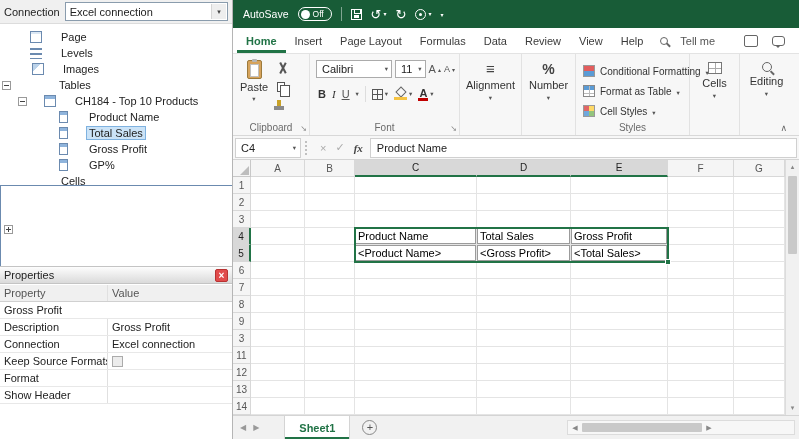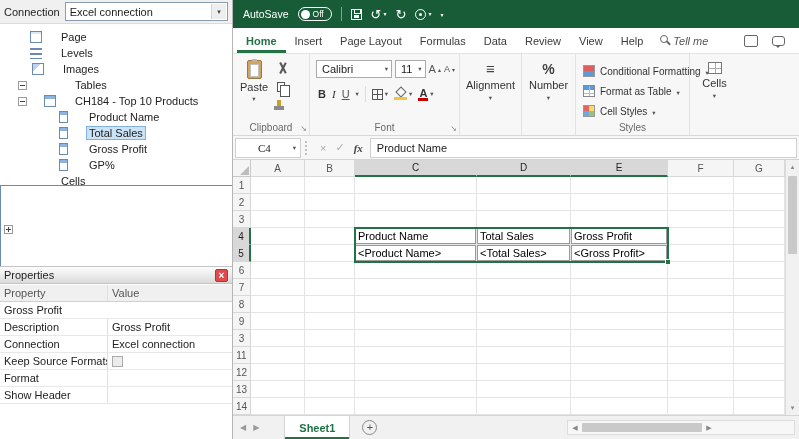--- a/index.html
+++ b/index.html
@@ -53,21 +53,21 @@
   .i-save { width:11px; height:11px; border:1px solid #fff; position:relative; }
   .i-save::before { content:""; position:absolute; left:2px; top:0; width:5px; height:3px; border:1px solid #fff; border-top:none; }
   .i-save::after { content:""; position:absolute; left:2px; bottom:1px; width:5px; height:3px; background:#fff; }
   .i-seal { width:11px; height:11px; border:1px solid #fff; border-radius:50%; position:relative; }
   .i-seal::after { content:""; position:absolute; left:3px; top:3px; width:3px; height:3px; background:#fff; border-radius:50%; }
 
   .tabsrow { position:absolute; top:28px; left:0; right:0; height:26px; background:#fff; display:flex; align-items:center; padding-left:4px; border-bottom:1px solid #e3e3e3; }
   #tabstrip { display:flex; height:100%; }
   .rtab { padding:0 9px; height:100%; display:flex; align-items:center; color:#3b3b3b; white-space:nowrap; }
   .rtab.active { color:#217346; font-weight:bold; box-shadow: inset 0 -3px 0 #217346; }
-  .tellme { display:flex; gap:5px; color:#555; margin-left:8px; white-space:nowrap;font-style:italic; }
+  .tellme { display:flex; align-items:center; gap:12px; color:#555; margin-left:8px; white-space:nowrap; }
   .i-search { width:8px; height:8px; border:1.5px solid #666; border-radius:50%; position:relative; }
   .i-search::after { content:""; position:absolute; width:5px; height:1.5px; background:#666; transform:rotate(45deg); right:-4px; bottom:-2px; }
   .tab-right { margin-left:auto; display:flex; gap:14px; padding-right:14px; align-items:center; }
   .i-share { width:14px; height:12px; border:1px solid #666; border-radius:2px; }
   .i-bubble { width:13px; height:10px; border:1px solid #666; border-radius:3px; position:relative; }
   .i-bubble::after { content:""; position:absolute; left:2px; bottom:-6px; border:3px solid transparent; border-top-color:#666; }
 
   .ribbon { position:absolute; top:54px; left:0; right:0; height:82px; background:#f7f7f7; border-bottom:1px solid #d8d8d8; display:flex; }
   .rgroup { position:relative; height:100%; padding:3px 2px 16px; }
   .rgroup + .rgroup { border-left:1px solid #e2e2e2; }
@@ -113,21 +113,21 @@
   .i-cs { width:12px; height:12px; border:1px solid #999; flex:0 0 12px; background:#ffd966;
       background: conic-gradient(#ffd966 0deg 90deg,#93c47d 90deg 180deg,#6fa8dc 180deg 270deg,#e06666 270deg 360deg); }
   .i-cellsg { width:14px; height:12px; border:1px solid #777; background:
       linear-gradient(90deg,transparent 6px,#aaa 6px,#aaa 7px,transparent 7px),
       linear-gradient(transparent 5px,#aaa 5px,#aaa 6px,transparent 6px), #fff; }
   .i-editg { width:10px; height:10px; border:1.5px solid #666; border-radius:50%; position:relative; }
   .i-editg::after { content:""; position:absolute; width:5px; height:1.5px; background:#666; transform:rotate(45deg); right:-4px; bottom:-2px; }
   .collapse-btn { position:absolute; right:6px; bottom:2px; color:#666; font-size:9px; }
 
   .fbar { position:absolute; top:136px; left:0; right:0; height:24px; background:#f7f7f7; border-bottom:1px solid #d4d4d4; display:flex; align-items:center; }
-  .namebox { width:66px; height:20px; background:#fff; border:1px solid #d0d0d0; margin-left:2px; display:flex; align-items:center; padding-left:22px;font-family:Liberation Serif, serif; }
+  .namebox { width:66px; height:20px; background:#fff; border:1px solid #d0d0d0; margin-left:2px; display:flex; align-items:center; padding-left:5px; }
   .namebox .nb-arrow { margin-left:auto; padding:0 4px; color:#555; font-size:6.5px; }
   .fgrip { width:4px; height:14px; border-left:2px dotted #c0c0c0; margin:0 4px; }
   .fx-btns { display:flex; align-items:center; gap:9px; padding:0 7px; color:#aaa; }
   .fx-btns .fxi { color:#444; font-style:italic; font-weight:bold; font-family:"Liberation Serif",serif; }
   .finput { flex:1; height:20px; border:1px solid #d0d0d0; background:#fff; display:flex; align-items:center; padding-left:6px; margin-right:2px; }
 
   .grid { position:absolute; top:160px; left:0; width:552px; height:255px; background:#fff; display:grid; grid-auto-rows:17px; }
   .hcell { background:#f5f5f5; border-right:1px solid #d8d8d8; border-bottom:1px solid #d8d8d8; color:#555; display:flex; align-items:center; justify-content:center; font-size:10px; }
   .hcell.selcol { background:#d8d8d8; border-bottom:2px solid #217346; color:#222; }
   .hcell.selrow { background:#d8d8d8; border-right:2px solid #217346; color:#222; }
@@ -180,21 +180,21 @@
           </span>
           <span class="lbl">Levels</span>
         </div>
         <div class="tnode" style="padding-left: 6px;">
           <span class="exp none"></span>
           <span class="ticon">
             <span class="ti img"></span>
           </span>
           <span class="lbl">Images</span>
         </div>
-        <div class="tnode" style="padding-left: 18px;">
+        <div class="tnode" style="padding-left: 2px;">
           <span class="exp "></span>
           <span class="ticon">
             <span class="ti grid"></span>
           </span>
           <span class="lbl">Tables</span>
         </div>
         <div class="tnode" style="padding-left: 18px;">
           <span class="exp "></span>
           <span class="ticon">
             <span class="ti table"></span>
@@ -452,20 +452,28 @@
       </div>
 
       <div class="rgroup" style="width:50px">
         <div class="bigbtn">
           <span class="i-cellsg"></span>
           <span>Cells</span>
           <span class="caret">▾</span>
         </div>
       </div>
 
+      <div class="rgroup" style="width:54px">
+        <div class="bigbtn">
+          <span class="i-editg"></span>
+          <span>Editing</span>
+          <span class="caret">▾</span>
+        </div>
+        <span class="collapse-btn">∧</span>
+      </div>
     </div>
 
     <div class="fbar">
       <div class="namebox">
         <span>C4</span>
         <span class="nb-arrow">▾</span>
       </div>
       <span class="fgrip"></span>
       <div class="fx-btns">
         <span>×</span>
@@ -515,22 +523,22 @@
         <div class="cell"></div>
         <div class="cell bordered">Product Name</div>
         <div class="cell bordered">Total Sales</div>
         <div class="cell bordered">Gross Profit</div>
         <div class="cell"></div>
         <div class="cell"></div>
         <div class="hcell selrow">5</div>
         <div class="cell"></div>
         <div class="cell"></div>
         <div class="cell bordered">&lt;Product Name&gt;</div>
+        <div class="cell bordered">&lt;Gross Profit&gt;</div>
         <div class="cell bordered">&lt;Total Sales&gt;</div>
-        <div class="cell bordered">&lt;Gross Profit&gt;</div>
         <div class="cell"></div>
         <div class="cell"></div>
         <div class="hcell">6</div>
         <div class="cell"></div>
         <div class="cell"></div>
         <div class="cell"></div>
         <div class="cell"></div>
         <div class="cell"></div>
         <div class="cell"></div>
         <div class="cell"></div>

